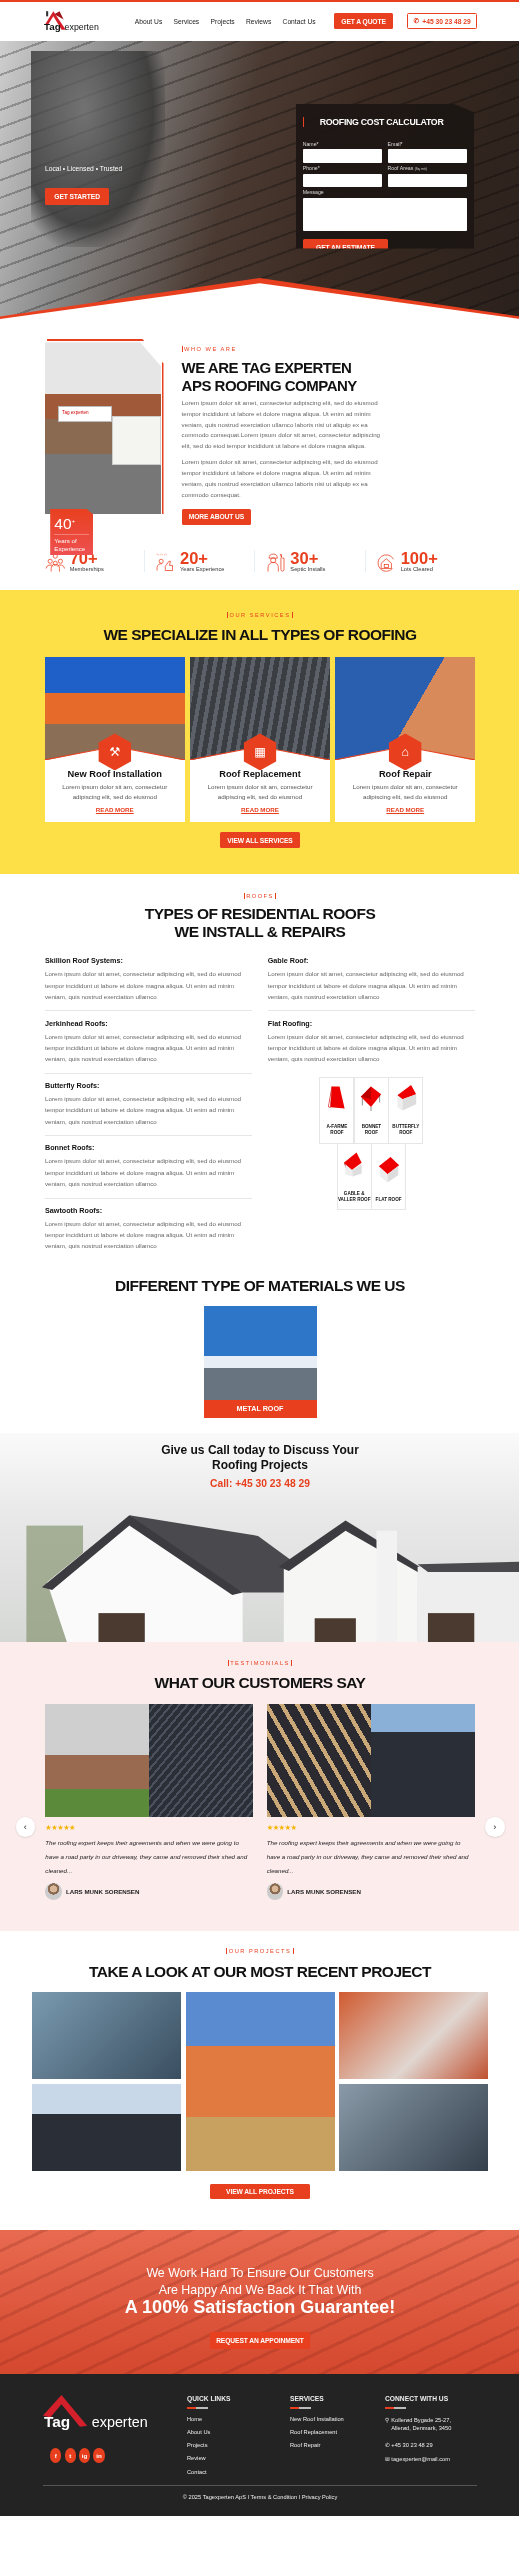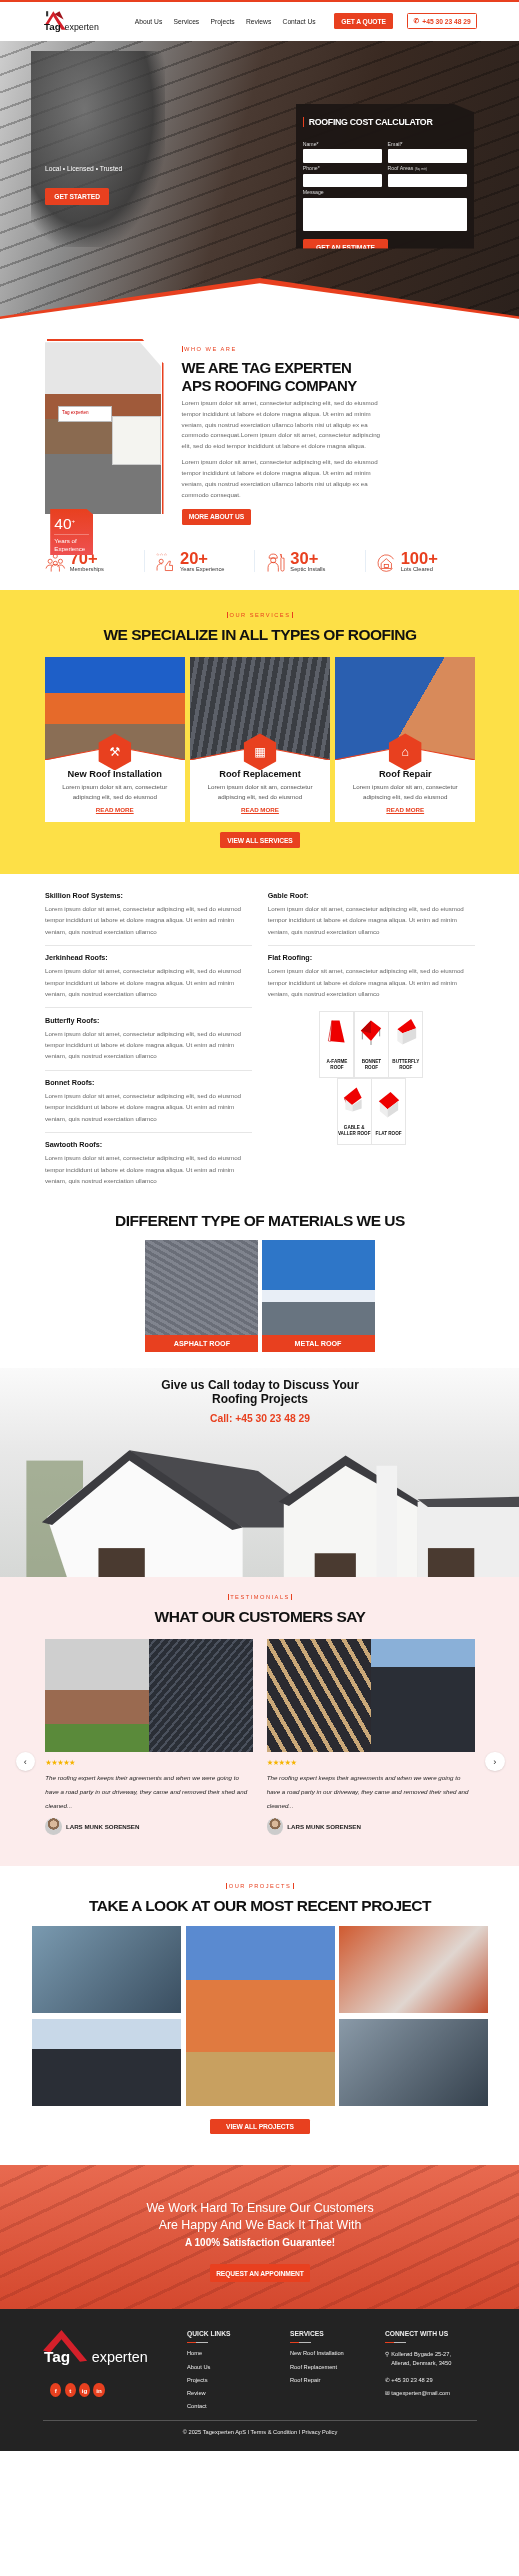--- a/index.html
+++ b/index.html
@@ -24,21 +24,21 @@
 
 
 .hero{position:relative;height:278px;background:linear-gradient(105deg,#cfcfcf 0%,#8a8a8a 20%,#4a3a32 45%,#3a2a22 65%,#2b211c 100%);overflow:hidden}
 .hero .roof-lines{position:absolute;inset:0;background:repeating-linear-gradient(160deg,rgba(0,0,0,0) 0 14.4px,rgba(0,0,0,.25) 14.4px 16.5px)}
 .hero .worker{position:absolute;left:31px;top:10.3px;width:134px;height:196px;background:radial-gradient(ellipse at 40% 30%,#6a6a6a,#333 60%,transparent 75%);opacity:.8}
 .hero-left{position:absolute;left:45px;top:124px;color:#fff}
 .hero-left .tag{font-size:6.7px;margin-bottom:7.2px}
 .hero-left h1{font-size:19.6px;line-height:23px;font-weight:900;text-transform:uppercase;letter-spacing:-0.8px;width:206px}
 .hero-left .btn{margin-top:9.3px;height:17.5px;padding:0 9.3px}
 .calc{position:absolute;left:296px;top:63px;width:178px;height:145px;background:rgba(28,22,20,.95);clip-path:polygon(0 0,88% 0,100% 6%,100% 100%,0 100%);padding:13.4px 6.7px}
-.calc h3{color:#fff;font-size:8.8px;font-weight:900;border-left:1px solid #e8401f;padding-left:5px;margin-bottom:14px;letter-spacing:-0.3px}
+.calc h3{color:#fff;font-size:8.8px;font-weight:900;border-left:1px solid #e8401f;padding-left:16px;margin-bottom:14px;letter-spacing:-0.3px}
 .calc .grid{display:grid;grid-template-columns:1fr 1fr;gap:2.1px 5.2px}
 .calc label{color:#ddd;font-size:5.2px;display:block;margin-bottom:2.6px}
 .calc label small{font-size:3.1px}
 .calc input,.calc textarea{width:100%;height:13.4px;border:none;border-radius:1px;background:#fff}
 .calc textarea{height:33px;resize:none}
 .calc .full{grid-column:1/3}
 .calc .btn{margin-top:6.2px;height:16.5px;padding:0 13.4px}
 .chevron{position:absolute;left:0;bottom:0;width:520px;height:41px}
 
 
@@ -124,21 +124,21 @@
 .projects{padding:15.5px 33px 31px;text-align:center}
 .projects .h2{margin:7.2px 0 11.3px}
 .pgrid{display:grid;grid-template-columns:149px 149px 149px;grid-template-rows:87px 87px;gap:5.7px 4.1px;justify-content:center}
 .pgrid .tall{grid-row:1/3;grid-column:2}
 .projects .btn{margin-top:12.4px;height:15.5px;padding:0 16.5px}
 
 
 .guarantee{height:144px;background:linear-gradient(180deg,#e86a50,#d4482e);position:relative;text-align:center;color:#fff;padding-top:35px;overflow:hidden}
 .guarantee .tiles{position:absolute;inset:0;background:repeating-linear-gradient(155deg,rgba(120,30,20,0) 0 17.5px,rgba(120,30,20,.35) 17.5px 20.6px);opacity:.6}
 .guarantee p{position:relative;font-size:12.4px;line-height:17px}
-.guarantee p b{font-size:10px}
+.guarantee p b{font-size:18px}
 .guarantee .btn{position:relative;margin-top:13.4px;height:17.5px;padding:0 6.2px}
 
 
 footer{background:#232323;color:#eee;padding:20.6px 43px 0;height:142px}
 .fcols{display:flex}
 .fcol h6{font-size:6.7px;font-weight:700;margin-bottom:5.2px}
 .fbar{width:20.6px;height:1.5px;background:linear-gradient(90deg,#e8401f 0 45%,#bbb 45%);margin-bottom:7.2px}
 .fcol ul{list-style:none}
 .fcol li{font-size:5.7px;margin-bottom:7.2px}
 .social{display:flex;gap:3.1px;margin-top:15.5px;margin-left:7.2px}
@@ -315,20 +315,24 @@
       <div class="hex">⌂</div>
       <h4>Roof Repair</h4>
       <p>Lorem ipsum dolor sit am, consectetur adipiscing elit, sed do eiusmod</p>
       <a>READ MORE</a>
     </div>
   </div>
   <button class="btn">VIEW ALL SERVICES</button>
 </section>
 
 <section class="roofs">
+  <div class="head">
+    <span class="eyebrow">ROOFS</span>
+    <div class="h2"><span>TYPES OF RESIDENTIAL ROOFS</span><br><span>WE INSTALL &amp; REPAIRS</span></div>
+  </div>
   <div class="cols">
     <div class="col">
       <div class="item">
           <h5>Skillion Roof Systems:</h5>
           <p>Lorem ipsum dolor sit amet, consectetur adipiscing elit, sed do eiusmod tempor incididunt ut labore et dolore magna aliqua. Ut enim ad minim veniam, quis nostrud exerciation ullamco</p>
           <hr>
         </div>
       <div class="item">
           <h5>Jerkinhead Roofs:</h5>
           <p>Lorem ipsum dolor sit amet, consectetur adipiscing elit, sed do eiusmod tempor incididunt ut labore et dolore magna aliqua. Ut enim ad minim veniam, quis nostrud exerciation ullamco</p>
@@ -405,23 +409,20 @@
             </div>
         </div>
       </div>
     </div>
   </div>
 </section>
 
 <section class="materials">
   <div class="h2">DIFFERENT TYPE OF MATERIALS WE US</div>
   <div class="mats">
-    <div class="mat" style="background:repeating-linear-gradient(30deg,#6a6e78 0 3.1px,#80848e 3.1px 6.2px)">
-        <div class="lbl">ASPHALT ROOF</div>
-      </div>
     <div class="mat" style="background:linear-gradient(180deg,#2e76c8 0 45%,#e8eef6 45% 55%,#687480 55%)">
         <div class="lbl">METAL ROOF</div>
       </div>
   </div>
 </section>
 
 <section class="call">
   <h3><span>Give us Call today to Discuss Your</span><br><span>Roofing Projects</span></h3>
   <div class="phone">Call: +45 30 23 48 29</div>
   <svg class="house" viewBox="0 0 960 270">

